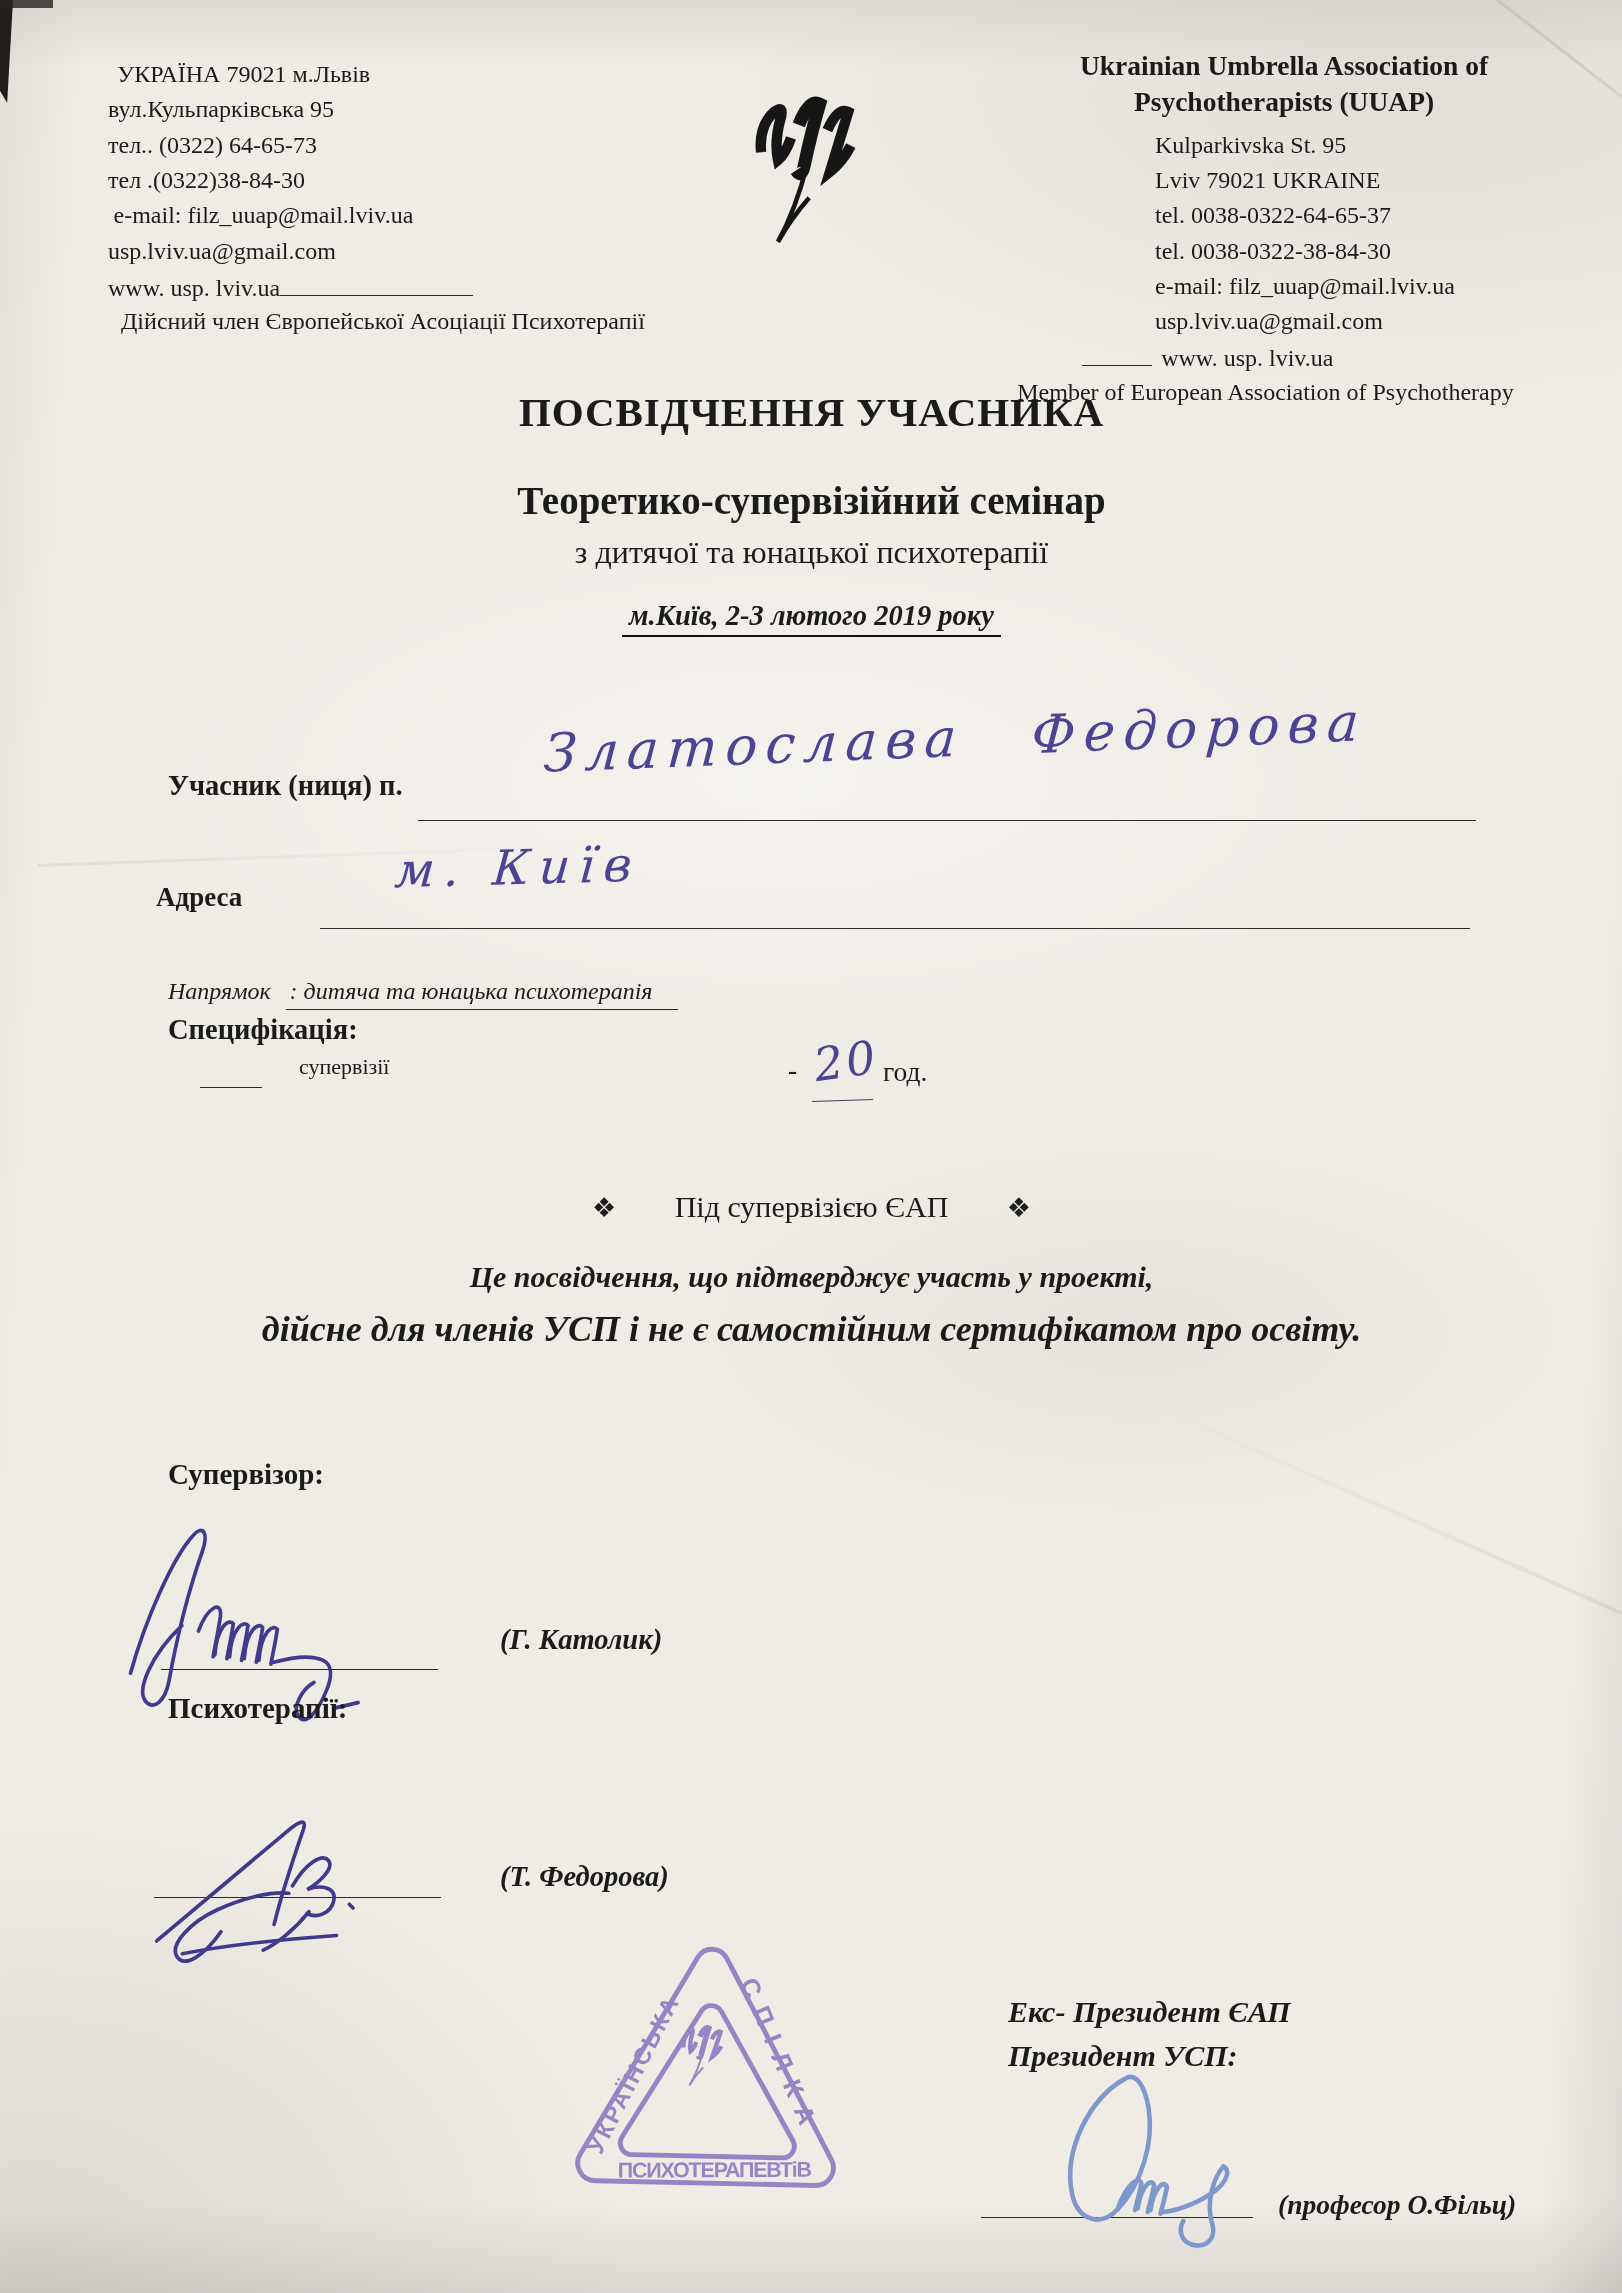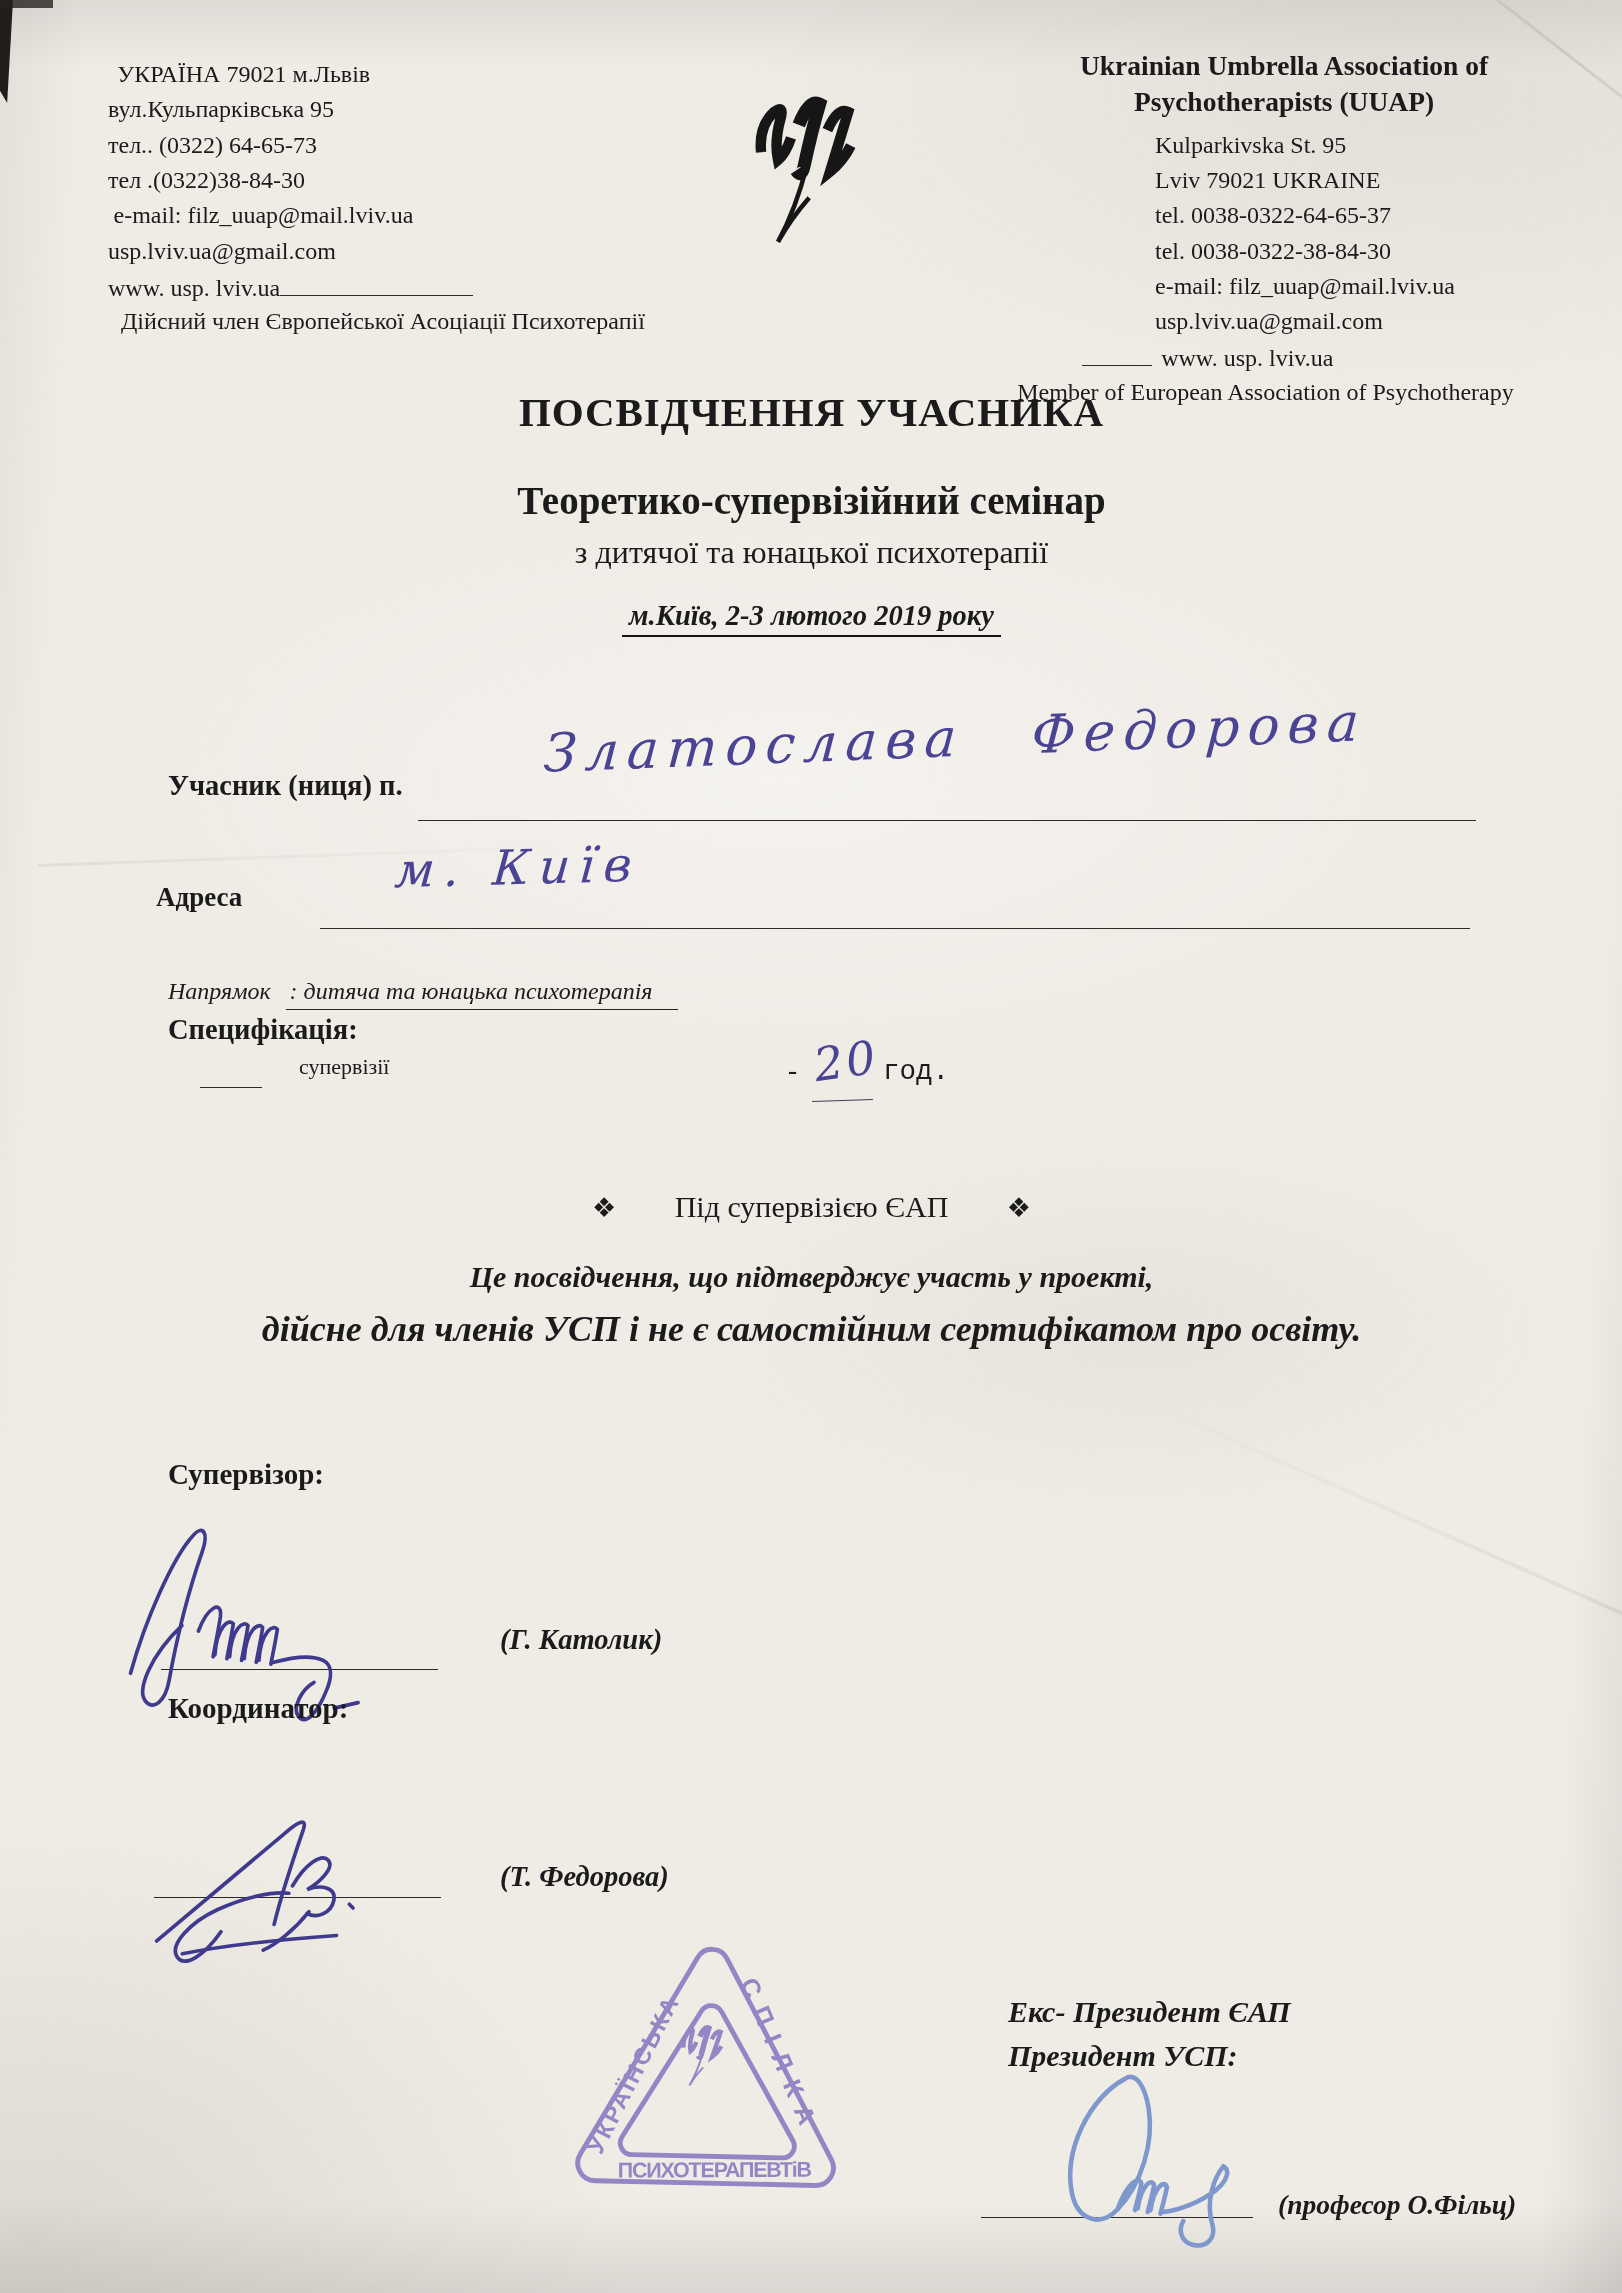--- a/index.html
+++ b/index.html
@@ -95,21 +95,21 @@
     <span>Напрямок</span>
     <span style="border-bottom:1.8px solid #262524;padding:0 26px 4.6px 3.7px;margin-left:9.2px;">: дитяча та юнацька психотерапія</span>
   </div>
 
   <div class="abs bold" style="left:168px;top:1014px;font-size:28.5px;">Специфікація:</div>
   <div class="rule" style="left:200px;top:1087px;width:62px;"></div>
   <div class="abs" style="left:299px;top:1054px;font-size:22px;">супервізії</div>
   <div class="abs" style="left:788px;top:1054px;font-size:27.5px;">-</div>
   <div class="abs hw" style="left:814px;top:1034px;font-size:46px;letter-spacing:2.8px;transform:rotate(-8deg);">20</div>
   <div class="rule" style="left:812px;top:1100px;width:61px;border-color:#3f3c55;transform:rotate(-2deg);"></div>
-  <div class="abs" style="left:883px;top:1056px;font-size:27.5px;font-family:Liberation Mono, monospace;">год.</div>
+  <div class="abs" style="left:883px;top:1056px;font-size:27.5px;">год.</div>
 
   <div class="abs center" style="top:1190px;font-size:30px;">
     <span style="font-size:27px;">❖</span>
     <span style="margin:0 51px;">Під супервізією ЄАП</span>
     <span style="font-size:27px;">❖</span>
   </div>
 
   <div class="abs center bi" style="top:1260px;font-size:30px;">Це посвідчення, що підтверджує участь у проекті,</div>
   <div class="abs center bi" style="top:1308px;font-size:36px;">дійсне для членів УСП  і не є самостійним сертифікатом  про освіту.</div>
 
@@ -122,21 +122,21 @@
       <path d="M122 150 C124 118 138 110 142 116 C140 130 137 143 135 154"></path>
       <path d="M138 152 C140 120 154 112 158 118 C156 132 153 145 151 156"></path>
       <path d="M154 154 C156 122 170 114 174 120 C172 134 169 147 167 158"></path>
       <path d="M170 156 C172 124 186 116 190 122 C188 136 185 149 183 160"></path>
       <path d="M186 158 C208 152 228 150 240 156 C250 161 250 174 243 190 C234 212 221 228 213 217 C206 208 216 188 230 180"></path>
       <path d="M252 208 L278 202"></path>
     </g>
   </svg>
   <div class="abs bi" style="left:500px;top:1624px;font-size:28.5px;">(Г. Католик)</div>
 
-  <div class="abs bold" style="left:168px;top:1692px;font-size:29px;">Координатор:</div>
+  <div class="abs bold" style="left:168px;top:1692px;font-size:29px;">Психотерапії:</div>
   <div class="rule" style="left:154px;top:1897px;width:287px;"></div>
   <svg class="abs" style="left:129px;top:1774px;width:349px;height:211px;" viewBox="0 0 380 230">
     <g stroke="#3f3a8d" fill="none" stroke-width="4" stroke-linecap="round">
       <path d="M30 182 C70 148 128 100 168 66 C184 52 194 47 190 60 C179 92 165 134 158 164"></path>
       <path d="M100 172 C82 198 60 212 52 199 C44 186 66 162 96 148 C126 134 156 128 174 130"></path>
       <path d="M178 122 C192 98 210 86 217 94 C224 102 208 118 194 126 C210 120 226 124 223 138 C220 152 204 158 194 152"></path>
       <path d="M196 150 C180 170 160 186 146 192"></path>
       <path d="M240 142 l4 4"></path>
       <path d="M58 196 C108 186 170 180 226 176"></path>
     </g>

